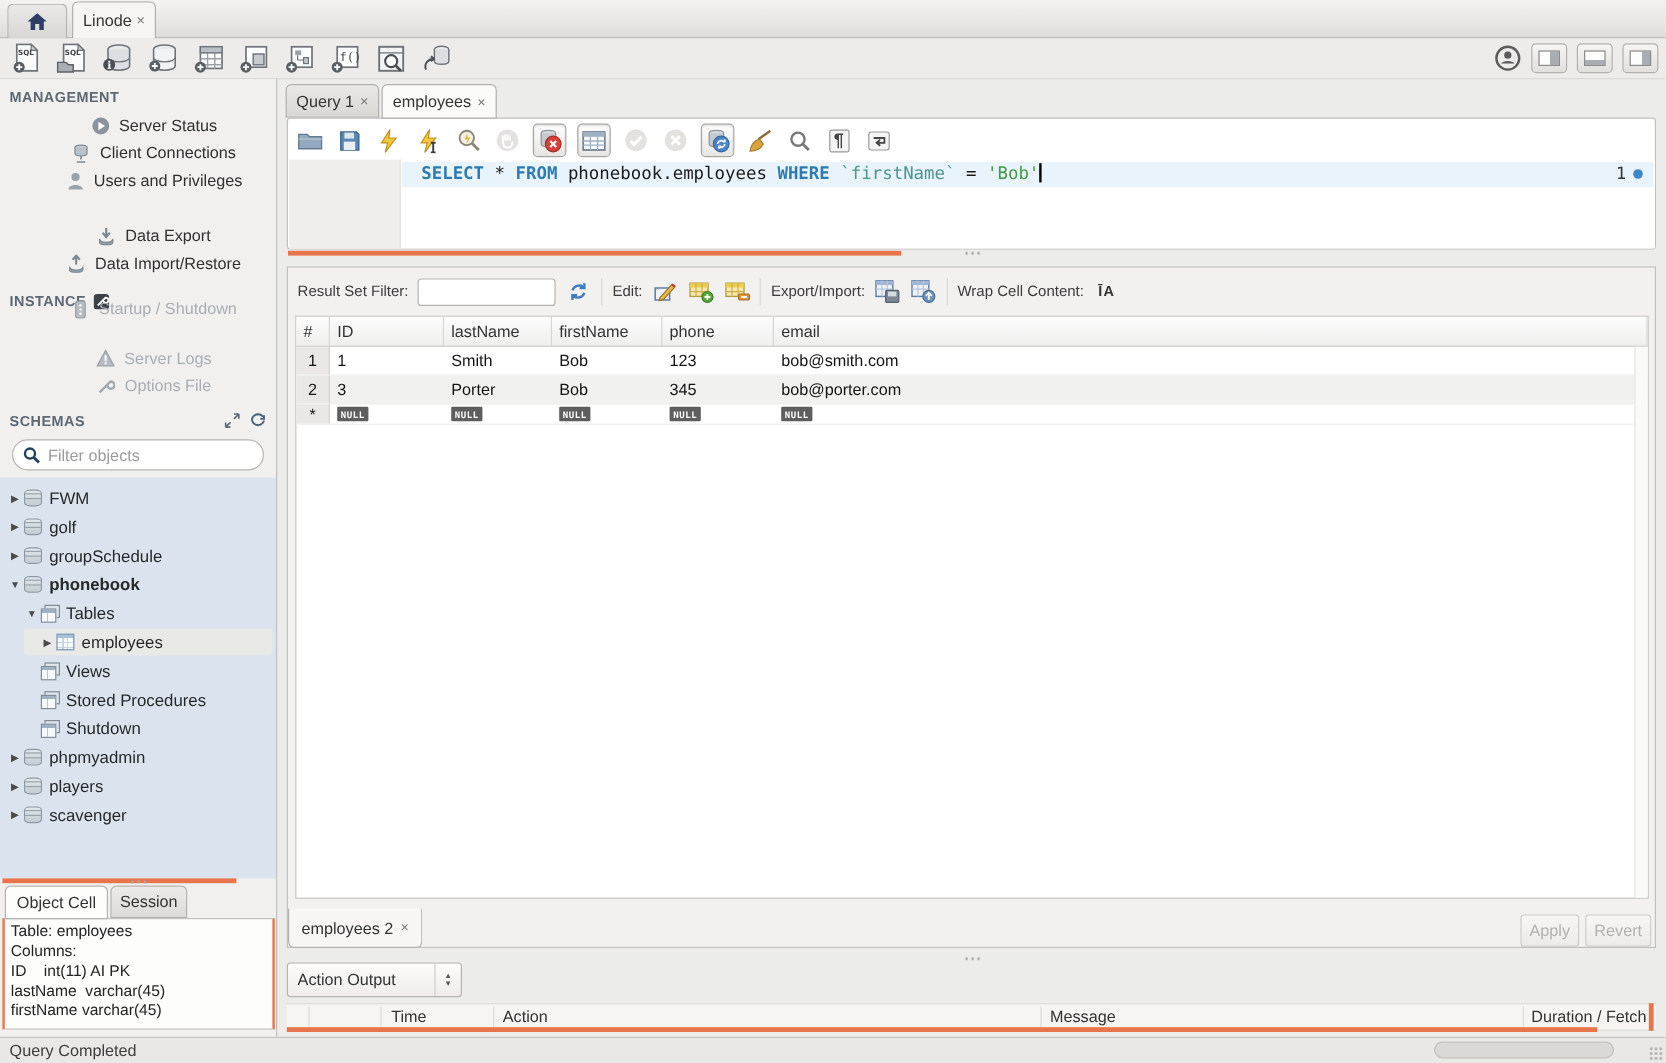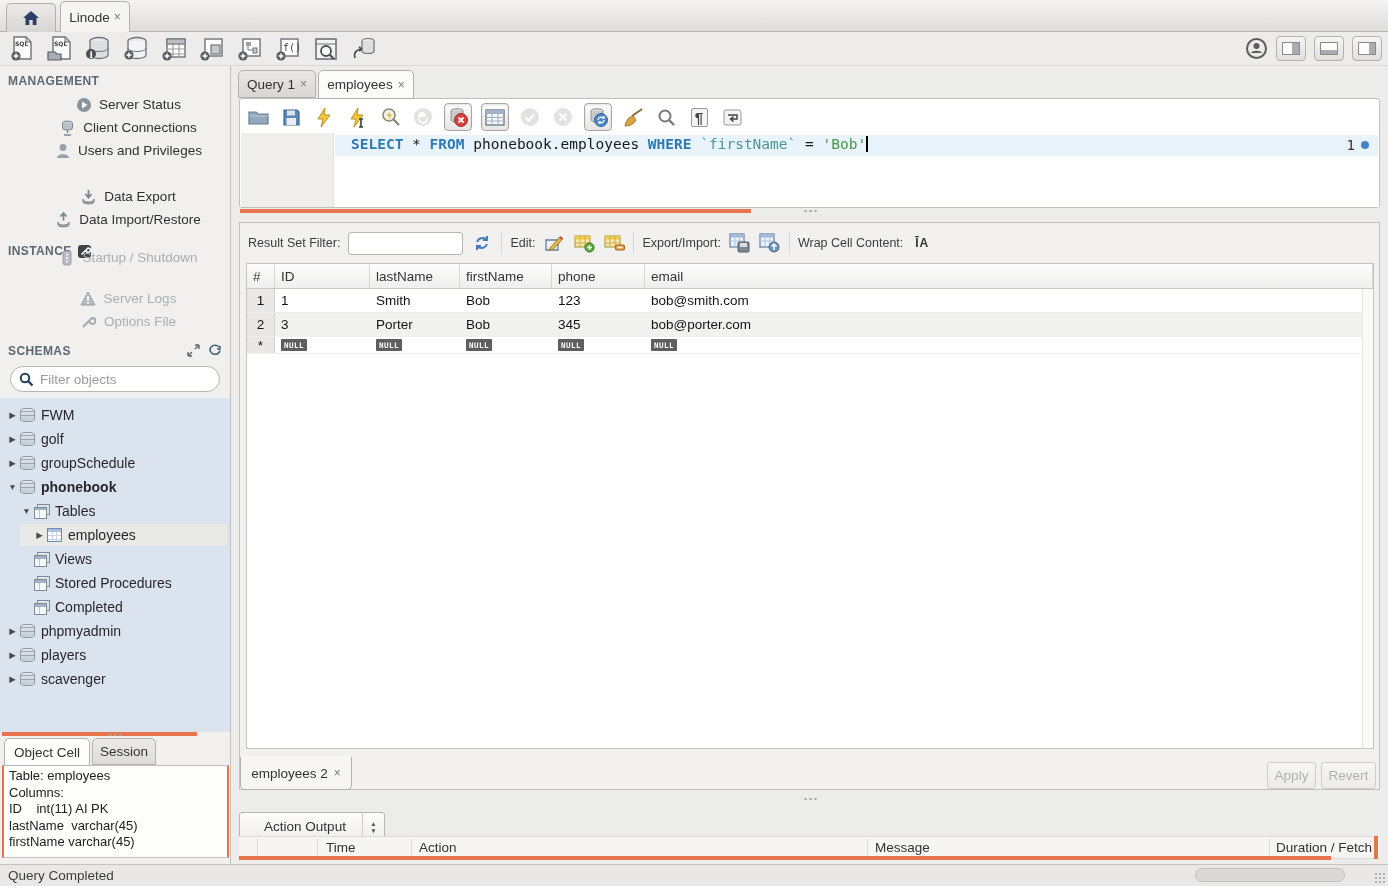--- a/index.html
+++ b/index.html
@@ -111,21 +111,21 @@
   .gr.nullrow { height:17px; }
   .nullbadge { display:inline-block; background:#5e5e5e; color:#fff; font-size:7.5px; font-weight:bold; font-family:"DejaVu Sans Mono",monospace; padding:1.5px 3px; border-radius:1px; letter-spacing:.5px; }
   #vscroll-strip { position:absolute; right:0; top:25px; bottom:0; width:11px; background:#fafaf9; border-left:1px solid #e5e4e2; }
 
   #rs-bottomtab { position:absolute; left:0px; top:534px; width:112px; height:33px; background:#f7f6f5; border:1px solid #b5b3b0; border-top:none; border-radius:0 0 5px 5px; display:flex; align-items:center; justify-content:center; gap:6px; font-size:13.5px; color:#333; }
   .dis-btn { position:absolute; top:539px; height:27px; border:1px solid #cfcdca; border-radius:3px; background:linear-gradient(#f7f6f5,#ecebe9); color:#b3b1ae; font-size:13.5px; display:flex; align-items:center; justify-content:center; }
   #btn-apply { left:1027px; width:49px; }
   #btn-revert { left:1081px; width:55px; }
 
   #action-output { left:8px; top:734px; width:1141px; height:62px; }
-  #ao-select { position:absolute; left:0; top:12px; width:146px; height:29px; background:linear-gradient(#fcfcfb,#eeedec); border:1px solid #b7b5b2; border-radius:3px; display:flex; align-items:center; font-size:13.5px; color:#333;text-align:center; }
+  #ao-select { position:absolute; left:0; top:2px; width:146px; height:29px; background:linear-gradient(#fcfcfb,#eeedec); border:1px solid #b7b5b2; border-radius:3px; display:flex; align-items:center; font-size:13.5px; color:#333; }
   #ao-select .lbl { flex:1; padding-left:8px; }
   #ao-stepper { width:22px; height:100%; border-left:1px solid #cfcdca; display:flex; flex-direction:column; align-items:center; justify-content:center; font-size:6.5px; color:#555; line-height:7px; }
   #ao-header { position:absolute; left:0; top:36px; width:1141px; height:23px; background:#f6f5f4; border-top:1px solid #dddbd8; border-bottom:1px solid #dddbd8; font-size:13.5px; color:#333; }
   .ao-col { position:absolute; top:3px; }
   .ao-sep { position:absolute; top:2px; width:1px; height:19px; background:#dddbd8; }
   #ao-orange { position:absolute; left:0; top:56px; width:1092px; height:4px; background:#e8744c; }
   #ao-orange-v { position:absolute; left:1135px; top:36px; width:4px; height:23px; background:#e8744c; }
 
   svg { display:block; }
 </style>
@@ -405,21 +405,21 @@
     <div class="trow lvl1" style="padding-left:33px;">
         <span class="ticon foldtbl"></span>
         <span>Views</span>
       </div>
     <div class="trow lvl1" style="padding-left:33px;">
         <span class="ticon foldtbl"></span>
         <span>Stored Procedures</span>
       </div>
     <div class="trow lvl1" style="padding-left:33px;">
         <span class="ticon foldtbl"></span>
-        <span>Completed</span>
+        <span>Shutdown</span>
       </div>
     <div class="trow lvl0">
         <span class="arr">▶</span>
         <span class="ticon cyl"></span>
         <span>phpmyadmin</span>
       </div>
     <div class="trow lvl0">
         <span class="arr">▶</span>
         <span class="ticon cyl"></span>
         <span>players</span>

